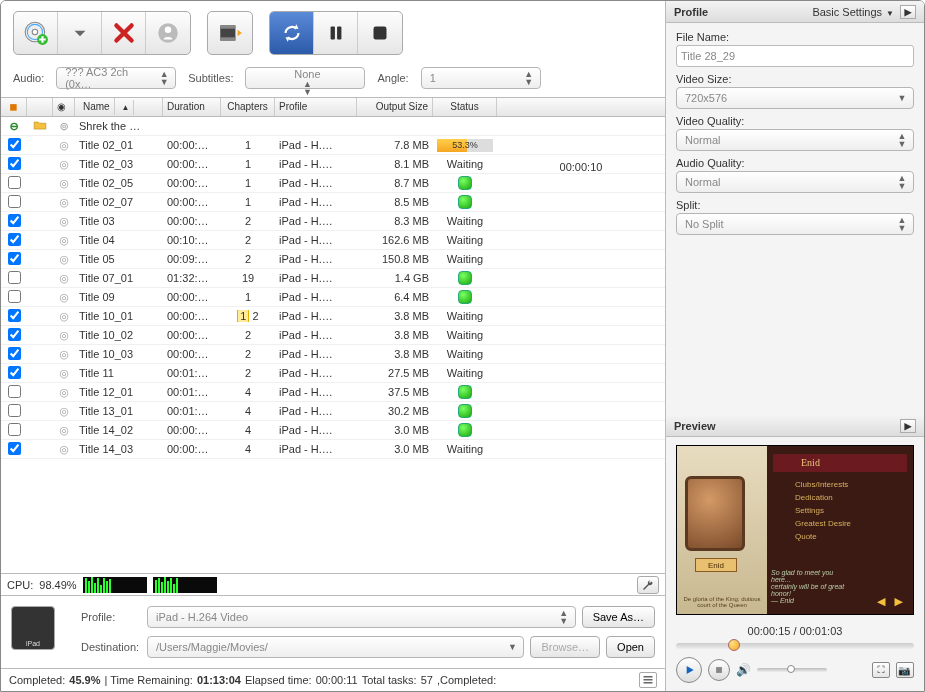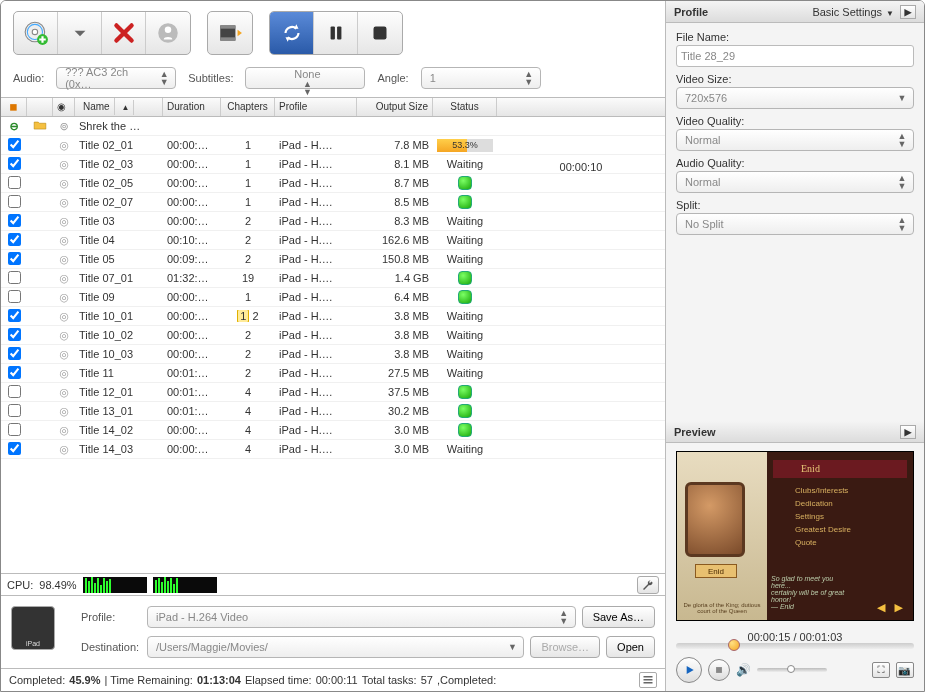--- a/index.html
+++ b/index.html
@@ -87,21 +87,21 @@
 .pvleft { position:absolute; left:0; top:0; bottom:0; width:90px; background:linear-gradient(#e8dcc0,#c8b890); }
 .pvchar { position:absolute; left:8px; top:30px; width:60px; height:75px; background:radial-gradient(circle at 40% 30%, #d49a66, #7a4a2a); border-radius:6px; border:3px solid #5b3820; }
 .pvtag { position:absolute; left:18px; top:112px; width:42px; height:14px; background:#e8c070; border:1px solid #8a5a20; font-size:8px; text-align:center; line-height:13px; color:#4a2a00; }
 .pvright { position:absolute; right:0; top:0; bottom:0; left:90px; background:#3a1a12; }
 .pvbanner { position:absolute; top:8px; left:6px; right:6px; height:18px; background:#6b1a20; color:#e8c878; font-size:10px; line-height:18px; padding-left:28px; font-family:serif; }
 .pvmenu { position:absolute; top:32px; left:28px; color:#d8b060; font-size:8px; font-family:serif; line-height:13px; }
 .pvarrow { position:absolute; bottom:6px; right:10px; color:#f5c040; font-size:11px; }
 .pvscript { position:absolute; bottom:10px; left:4px; right:60px; color:#bca; font-size:7px; font-style:italic; }
 .pvnote { position:absolute; left:6px; bottom:6px; width:78px; font-size:6px; color:#5a4020; text-align:center; }
 
-.pvtime { text-align:center; font-size:11px; padding:2px 0 0; }
+.pvtime { text-align:center; font-size:11px; padding:2px 0 6px; }
 .pvslider { margin:0 10px; height:6px; background:linear-gradient(#ccc,#eee); border-radius:3px; position:relative; }
 .pvslider i { position:absolute; top:-4px; width:12px; height:12px; border-radius:50%; background:radial-gradient(circle at 30% 30%, #ffe082, #f5a623); border:1px solid #a66; }
 .pvctrl { display:flex; align-items:center; gap:6px; padding:8px 10px; }
 .pbtn { width:22px; height:22px; border:1px solid #888; border-radius:50%; display:flex; align-items:center; justify-content:center; background:linear-gradient(#fff,#ddd); }
 .pbtn.play { width:26px; height:26px; }
 .vol { width:70px; height:4px; background:linear-gradient(#bbb,#eee); border-radius:2px; position:relative; }
 .vol i { position:absolute; top:-3px; left:30px; width:8px; height:8px; border-radius:50%; background:#fff; border:1px solid #888; }
 .sq { width:18px; height:16px; border:1px solid #888; border-radius:2px; background:linear-gradient(#fff,#e4e4e4); display:flex; align-items:center; justify-content:center; font-size:10px; }
 </style>
 </head>

